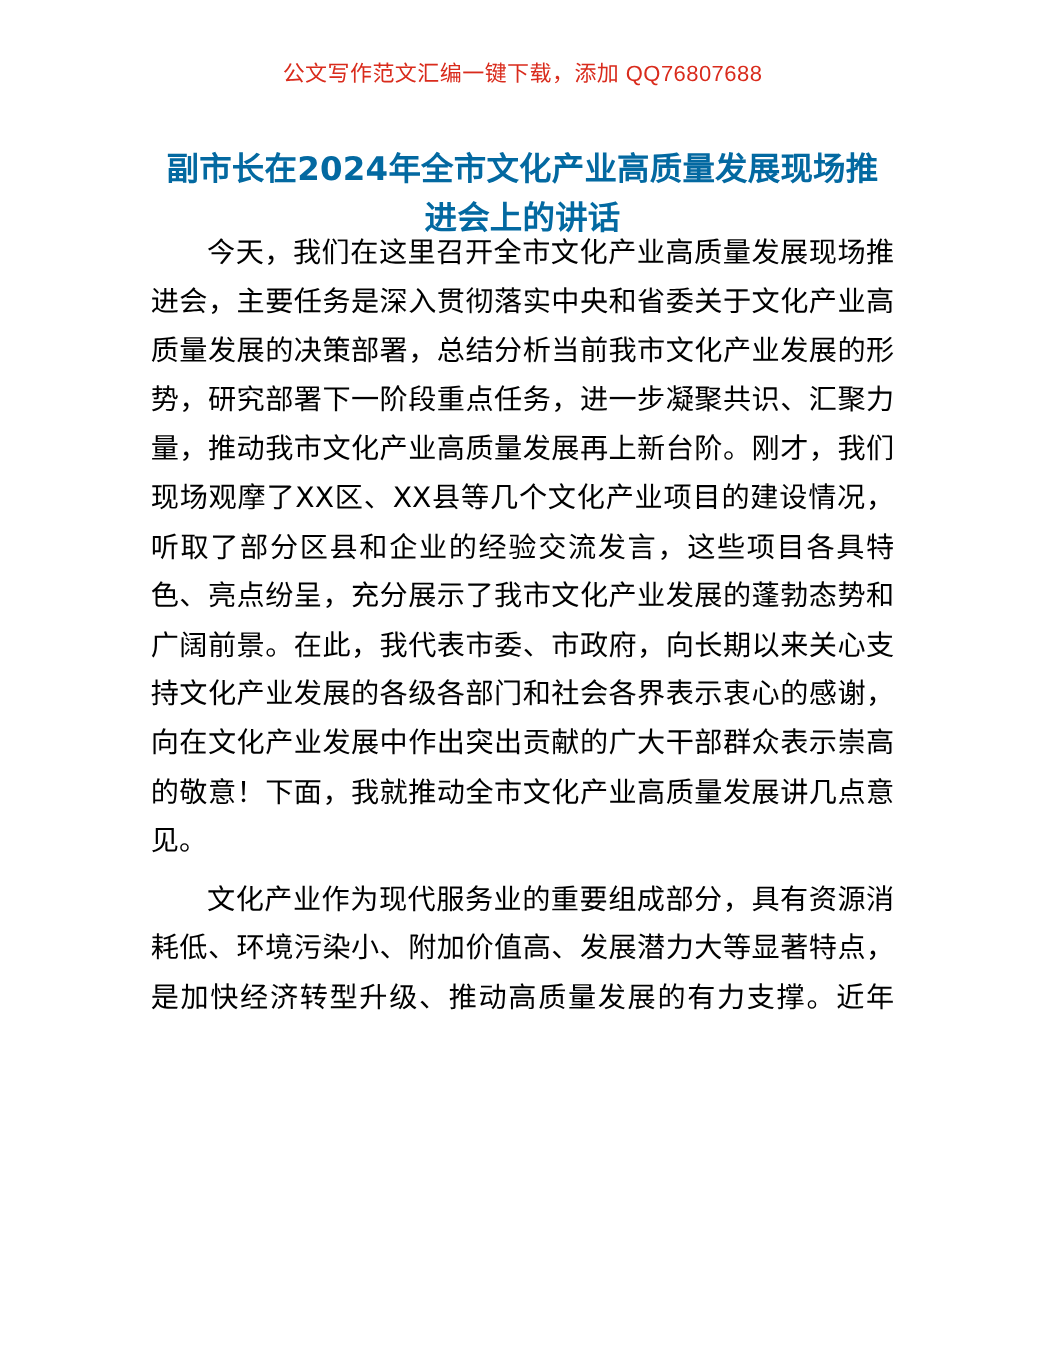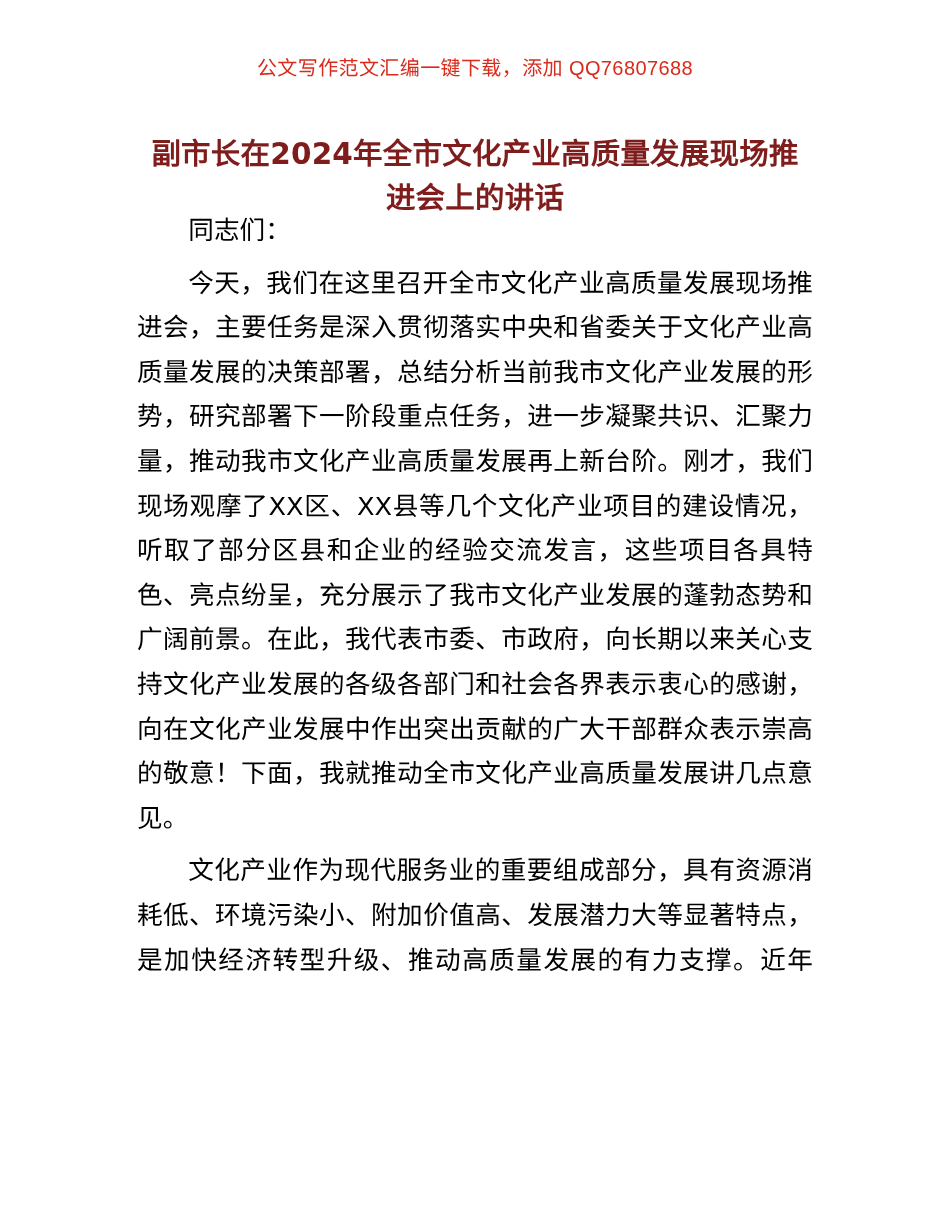--- a/index.html
+++ b/index.html
@@ -43,21 +43,21 @@
   .doc-title {
     position: absolute;
     top: 112px;
     left: 137px;
     width: 676px;
     text-align: center;
     font-size: 29.5px;
     line-height: 44px;
     font-weight: 700;
     letter-spacing: 0.2px;
-    color: #7f1d1d;
+    color: #0369a1;
   }
 
   
   .body-block {
     position: absolute;
     top: 208px;
     left: 137px;
     width: 676px;
   }
 
@@ -94,21 +94,20 @@
 <body>
 
 <div class="page">
 
   <div class="promo-banner" style="color: rgb(217, 43, 28);">公文写作范文汇编一键下载，添加 QQ76807688</div>
 
   <h1 class="doc-title">副市长在2024年全市文化产业高质量发展现场推进会上的讲话</h1>
 
   <div class="body-block">
 
-    <p class="para indent">同志们：</p>
 
     <p class="para indent">今天，我们在这里召开全市文化产业高质量发展现场推进会，主要任务是深入贯彻落实中央和省委关于文化产业高质量发展的决策部署，总结分析当前我市文化产业发展的形势，研究部署下一阶段重点任务，进一步凝聚共识、汇聚力量，推动我市文化产业高质量发展再上新台阶。刚才，我们现场观摩了XX区、XX县等几个文化产业项目的建设情况，听取了部分区县和企业的经验交流发言，这些项目各具特色、亮点纷呈，充分展示了我市文化产业发展的蓬勃态势和广阔前景。在此，我代表市委、市政府，向长期以来关心支持文化产业发展的各级各部门和社会各界表示衷心的感谢，向在文化产业发展中作出突出贡献的广大干部群众表示崇高的敬意！下面，我就推动全市文化产业高质量发展讲几点意见。</p>
 
 
     <p class="para indent clipped">文化产业作为现代服务业的重要组成部分，具有资源消耗低、环境污染小、附加价值高、发展潜力大等显著特点，是加快经济转型升级、推动高质量发展的有力支撑。近年来，在市委、市政府的坚强领导下，全市上下坚持以人民为中心的发展</p>
 
   </div>
 
 </div>
 

